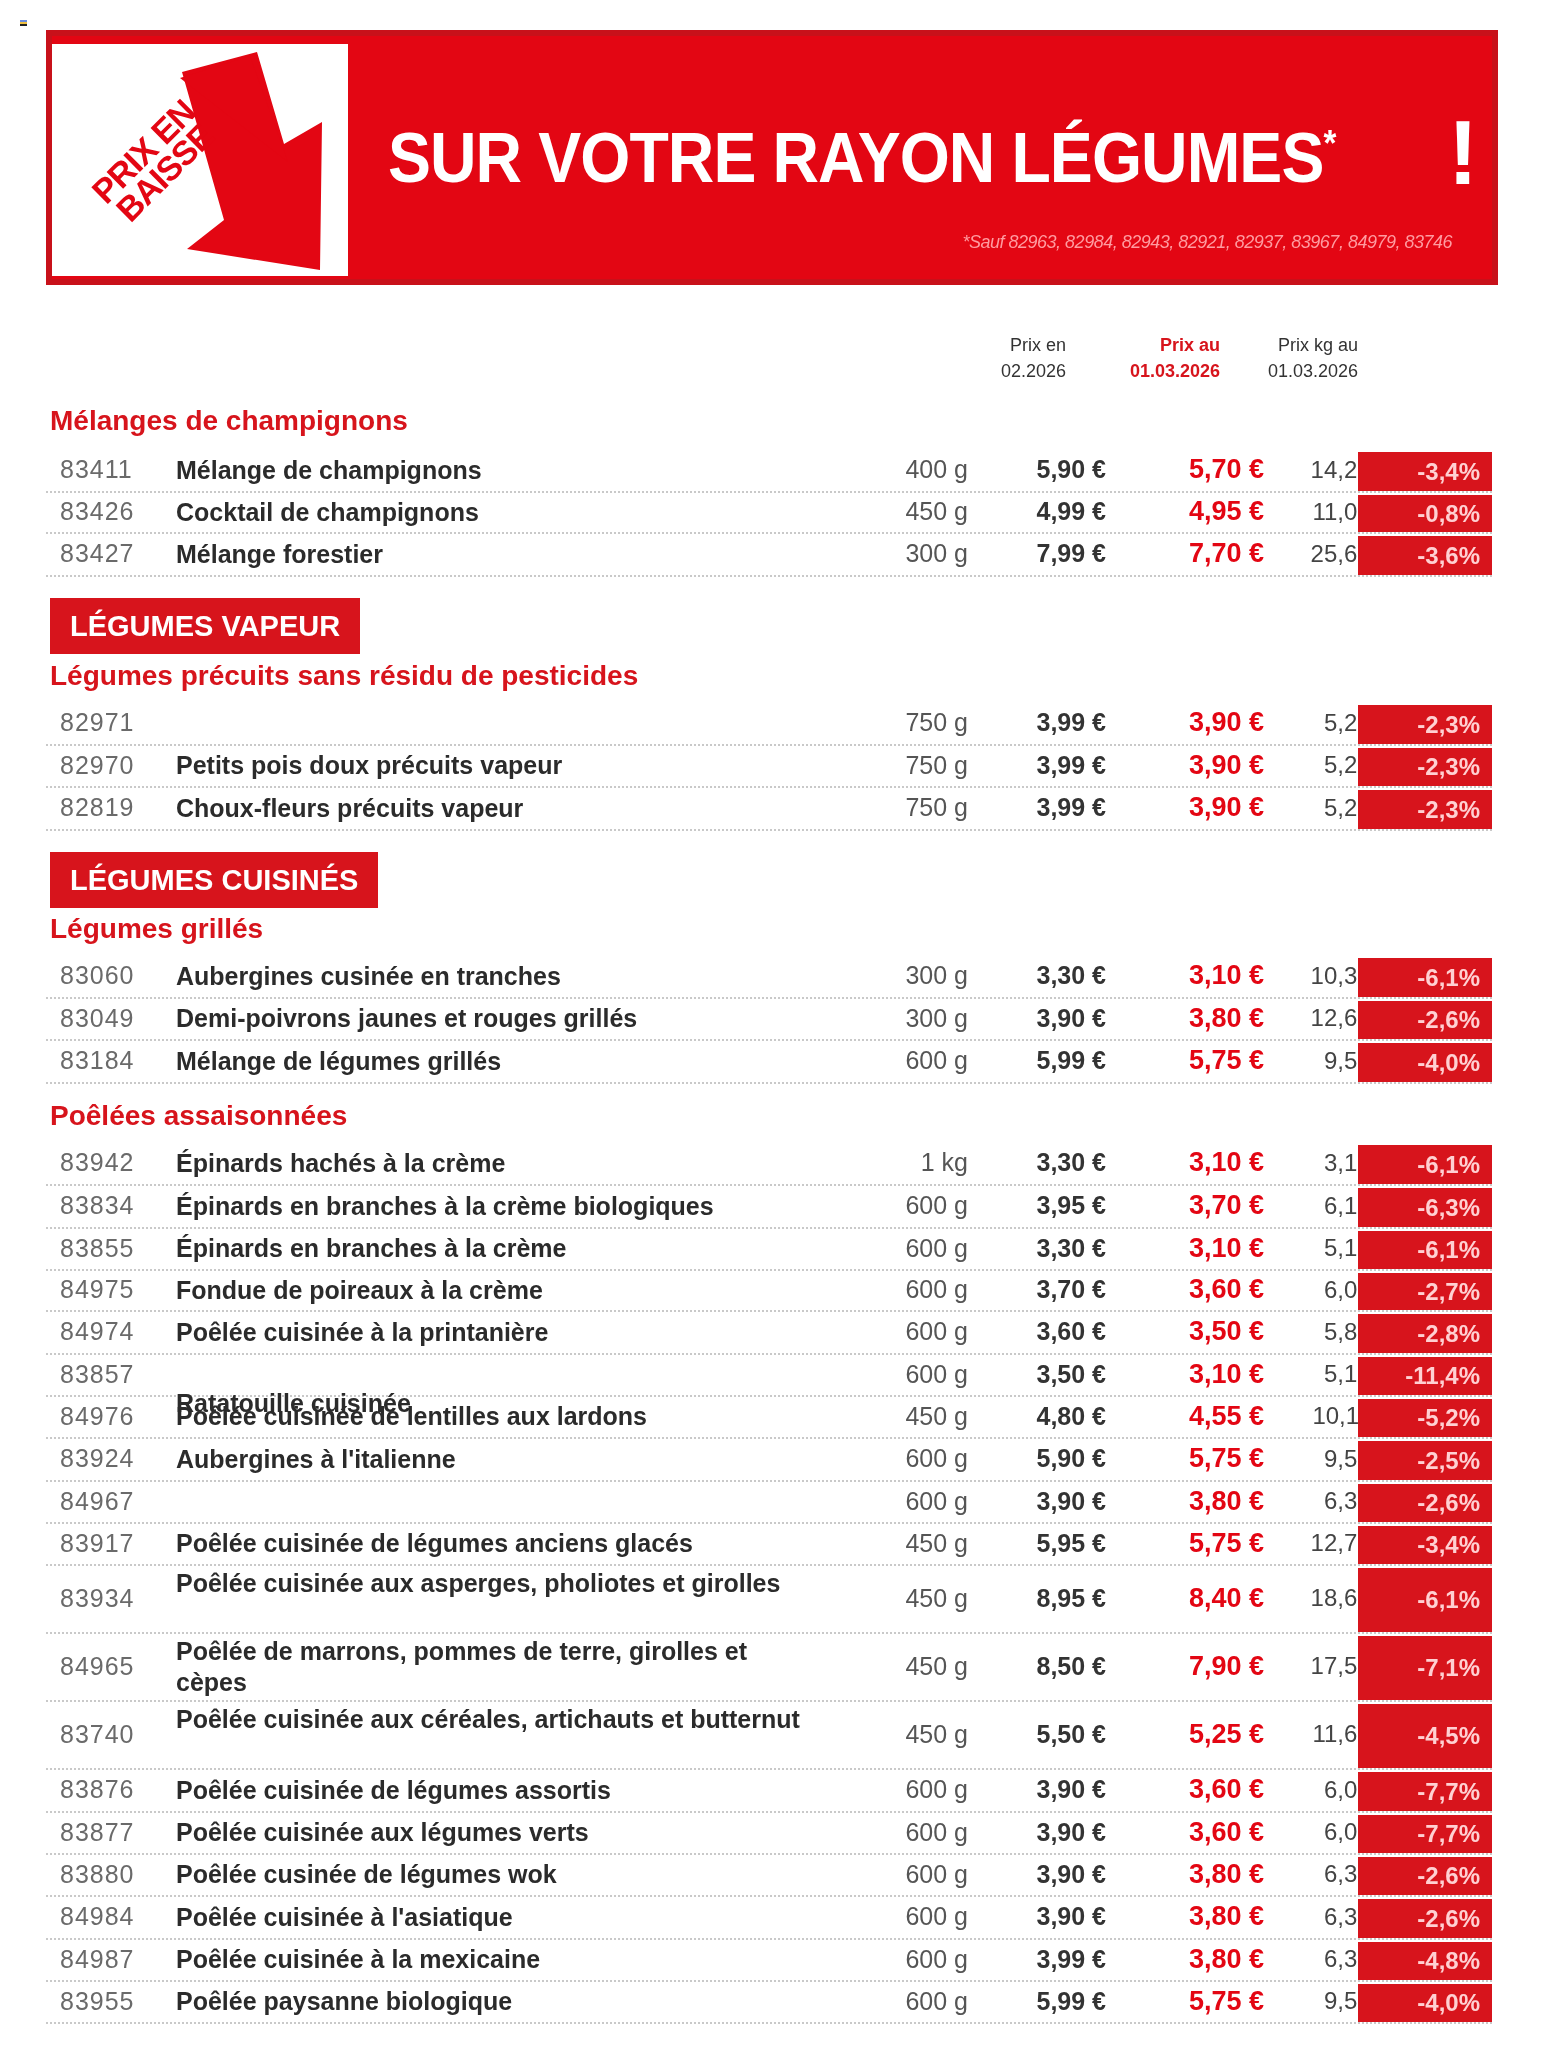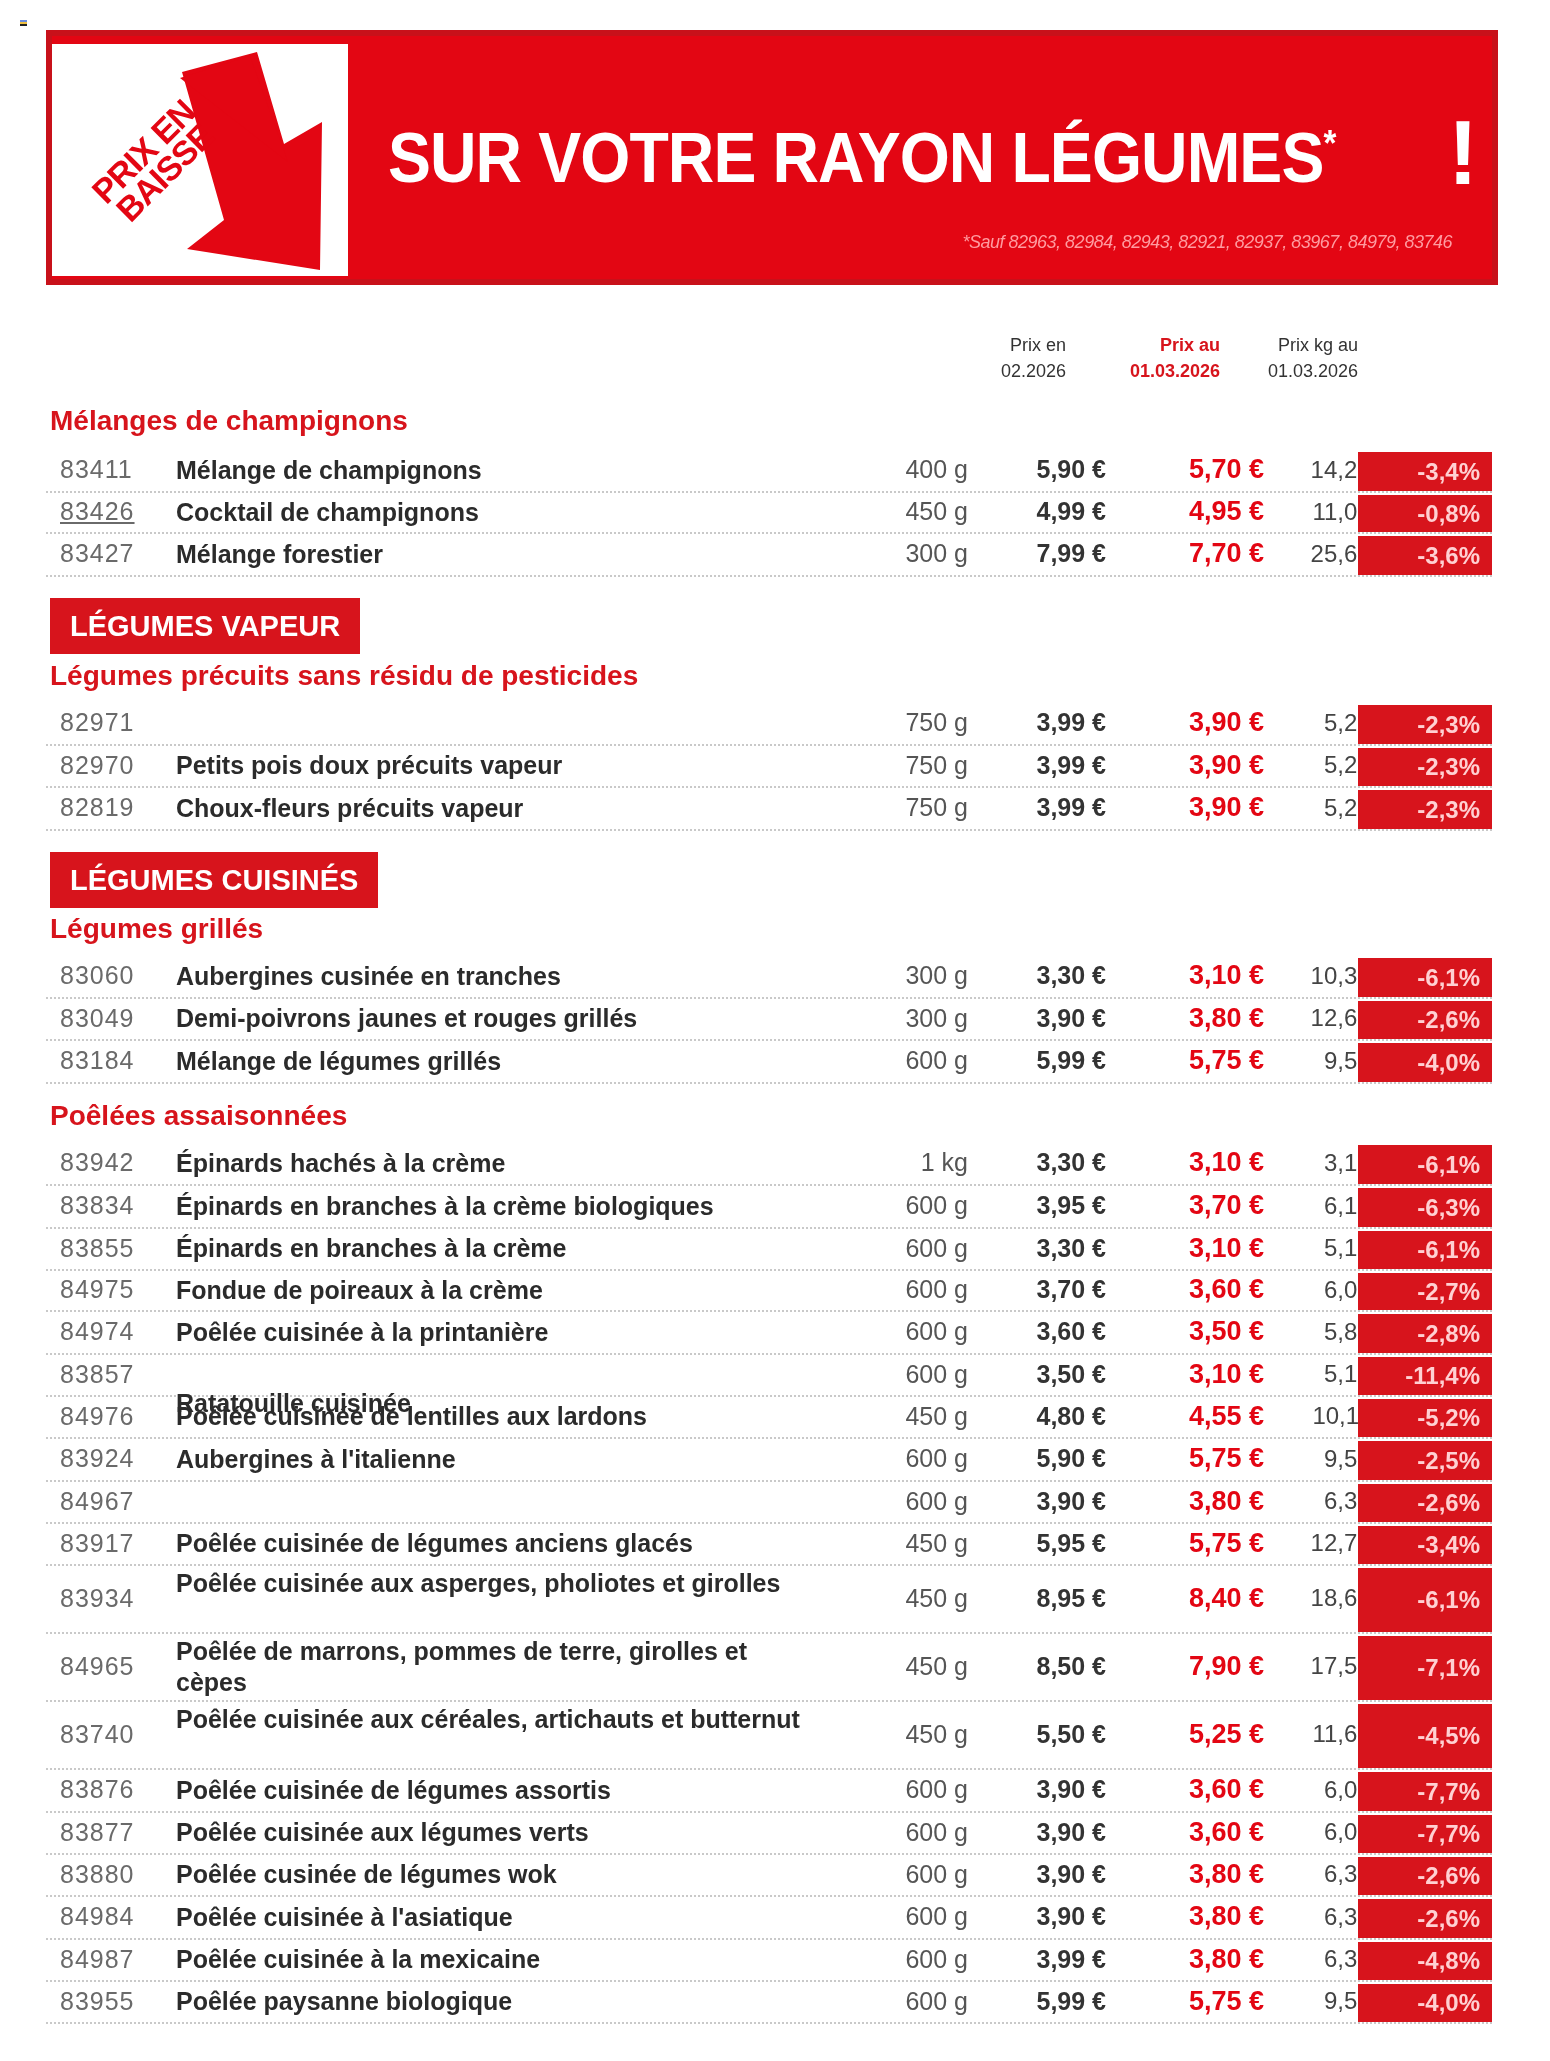--- a/index.html
+++ b/index.html
@@ -83,21 +83,21 @@
     <div class="row" style="top: 450px; height: 43px;">
       <div class="code" style="top: 0px; line-height: 39px;">83411</div>
       <div class="name" style="top: 3.5px; line-height: 32px;">Mélange de champignons</div>
       <div class="weight" style="top: 0px; line-height: 39px;">400 g</div>
       <div class="old" style="top: 0px; line-height: 39px;">5,90 €</div>
       <div class="new" style="top: 0px; line-height: 39px;">5,70 €</div>
       <div class="kg" style="top: 0px; line-height: 39px;">14,25€</div>
       <div class="pct" style="top: 2px; height: 39px; line-height: 39px;">-3,4%</div>
     </div>
     <div class="row" style="top: 493px; height: 41px;">
-      <div class="code" style="top: 0px; line-height: 37px; text-decoration: underline;">83426</div>
+      <div class="code" style="top: 0px; line-height: 37px;">83426</div>
       <div class="name" style="top: 2.5px; line-height: 32px;">Cocktail de champignons</div>
       <div class="weight" style="top: 0px; line-height: 37px;">450 g</div>
       <div class="old" style="top: 0px; line-height: 37px;">4,99 €</div>
       <div class="new" style="top: 0px; line-height: 37px;">4,95 €</div>
       <div class="kg" style="top: 0px; line-height: 37px;">11,00€</div>
       <div class="pct" style="top: 2px; height: 37px; line-height: 37px;">-0,8%</div>
     </div>
     <div class="row" style="top: 534px; height: 43px;">
       <div class="code" style="top: 0px; line-height: 39px;">83427</div>
       <div class="name" style="top: 3.5px; line-height: 32px;">Mélange forestier</div>

